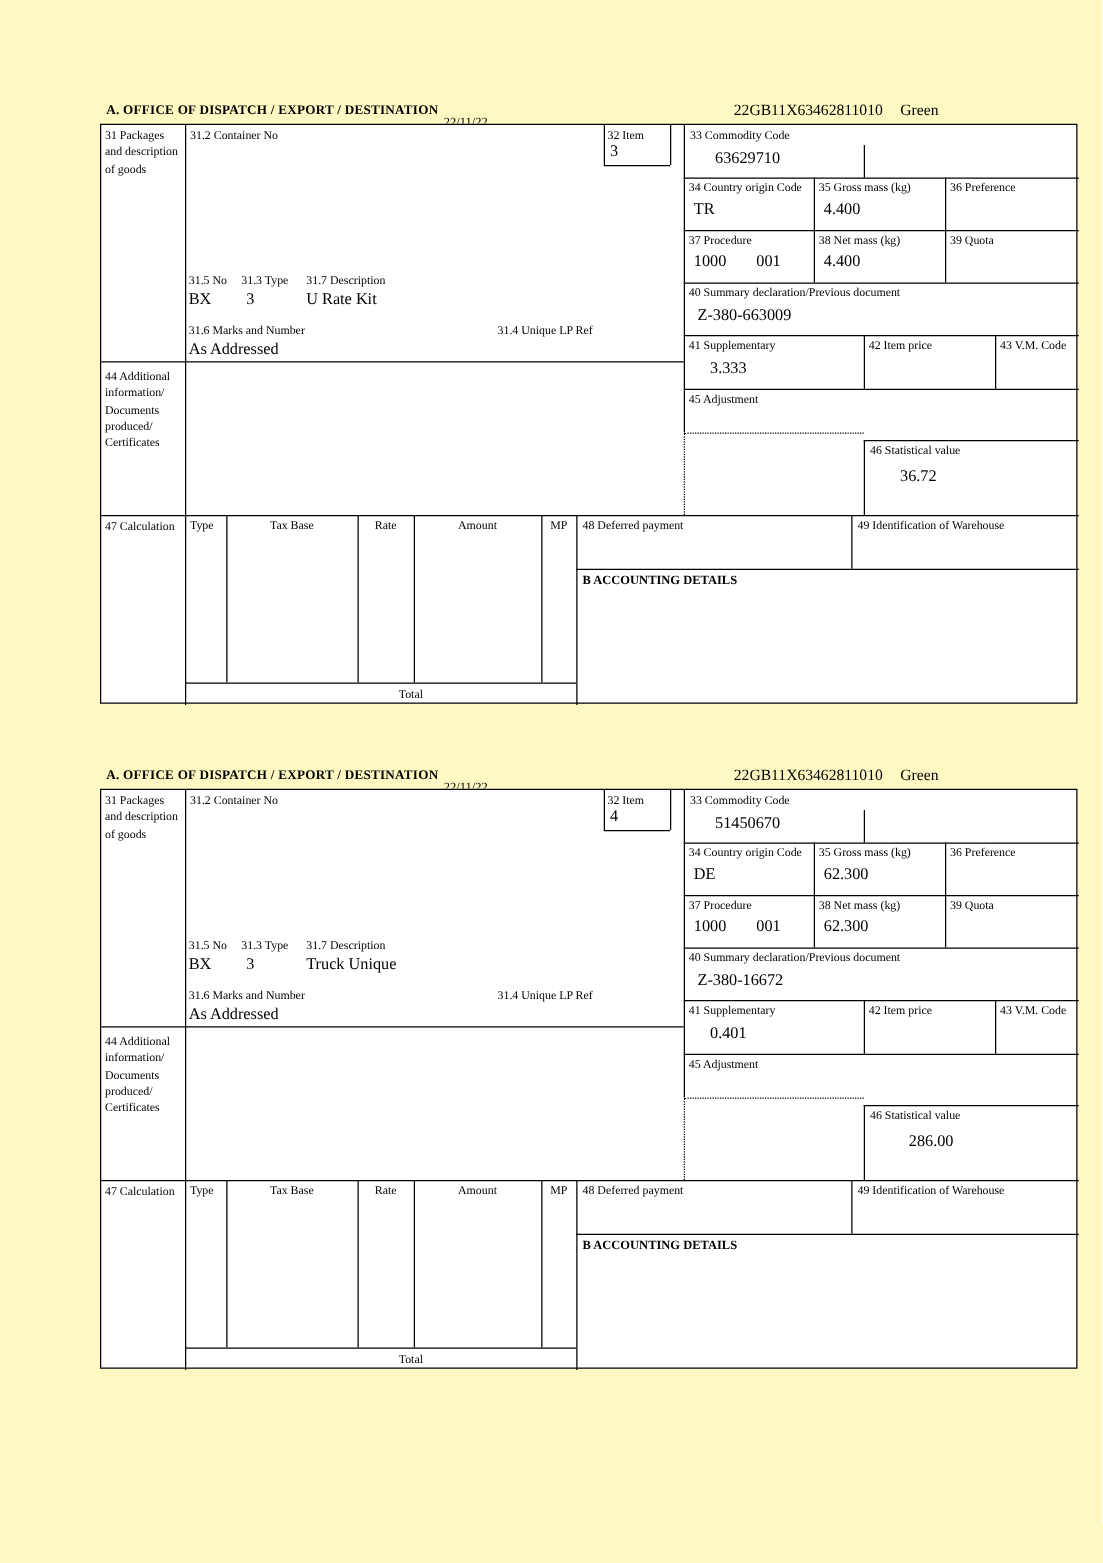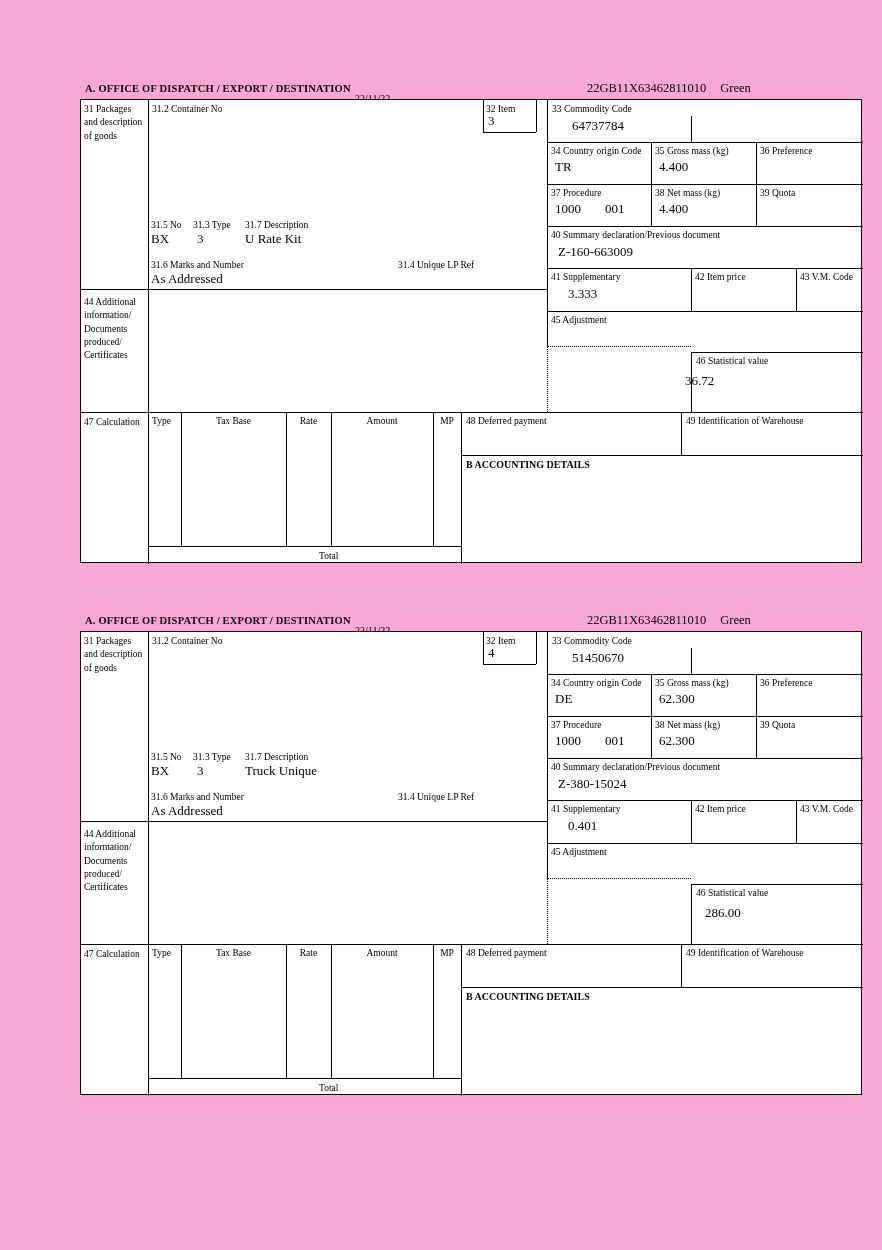--- a/index.html
+++ b/index.html
@@ -1,18 +1,18 @@
 <!DOCTYPE html>
 <html><head>
 <meta charset="utf-8">
 <style>
   *{margin:0;padding:0;box-sizing:border-box}
   html,body{background:#fff}
   body{font-family:"Liberation Serif","DejaVu Serif",serif;color:#000}
-  .page{position:relative;width:882px;height:1250px;background:#f9a8d4;overflow:hidden}
+  .page{position:relative;width:882px;height:1250px;background:#fef9c3;overflow:hidden}
   .decl-section{position:absolute;left:80px;width:782px;height:484px}
   .decl-section:nth-of-type(1){top:80px}
   .decl-section:nth-of-type(2){top:612px}
   .sec-header{position:relative;height:19px}
   .hdr-office{position:absolute;left:5px;top:3px;font-weight:bold;font-size:10.5px;letter-spacing:.2px;white-space:nowrap}
   .hdr-date{position:absolute;left:275px;top:13px;font-size:10px;white-space:nowrap}
   .hdr-ref{position:absolute;left:507px;top:1px;font-size:12.5px;white-space:nowrap}
   .hdr-status{margin-left:14px}
   .form-box{position:relative;width:782px;height:464px;border:1px solid #000;background:#fff}
   .vl{position:absolute;width:0;border-left:1px solid #000}
@@ -79,41 +79,41 @@
     <div class="L" style="left:112px;top:119px">31.3 Type</div>
     <div class="L" style="left:164px;top:119px">31.7 Description</div>
     <div class="V" style="left:70px;top:131px">BX</div>
     <div class="V" style="left:116px;top:131px">3</div>
     <div class="V" style="left:164px;top:131px">U Rate Kit</div>
     <div class="L" style="left:70px;top:159px">31.6 Marks and Number</div>
     <div class="L" style="left:317px;top:159px">31.4 Unique LP Ref</div>
     <div class="V" style="left:70px;top:171px">As Addressed</div>
 
     <div class="L" style="left:471px;top:3px">33 Commodity Code</div>
-    <div class="V" style="left:491px;top:18px">64737784</div>
+    <div class="V" style="left:491px;top:18px">63629710</div>
     <div class="L" style="left:470px;top:45px">34 Country origin Code</div>
     <div class="V" style="left:474px;top:59px">TR</div>
     <div class="L" style="left:574px;top:45px">35 Gross mass (kg)</div>
     <div class="V" style="left:578px;top:59px">4.400</div>
     <div class="L" style="left:679px;top:45px">36 Preference</div>
     <div class="L" style="left:470px;top:87px">37 Procedure</div>
     <div class="V" style="left:474px;top:101px">1000</div>
     <div class="V" style="left:524px;top:101px">001</div>
     <div class="L" style="left:574px;top:87px">38 Net mass (kg)</div>
     <div class="V" style="left:578px;top:101px">4.400</div>
     <div class="L" style="left:679px;top:87px">39 Quota</div>
     <div class="L" style="left:470px;top:129px">40 Summary declaration/Previous document</div>
-    <div class="V" style="left:477px;top:144px">Z-160-663009</div>
+    <div class="V" style="left:477px;top:144px">Z-380-663009</div>
     <div class="L" style="left:470px;top:171px">41 Supplementary</div>
     <div class="V" style="left:487px;top:186px">3.333</div>
     <div class="L" style="left:614px;top:171px">42 Item price</div>
     <div class="L" style="left:719px;top:171px">43 V.M. Code</div>
     <div class="L" style="left:470px;top:214px">45 Adjustment</div>
     <div class="L" style="left:615px;top:255px">46 Statistical value</div>
-    <div class="V" style="left:604px;top:273px">36.72</div>
+    <div class="V" style="left:639px;top:273px">36.72</div>
 
     <div class="L" style="left:71px;top:315px">Type</div>
     <div class="L c" style="left:100px;top:315px;width:105px">Tax Base</div>
     <div class="L c" style="left:205px;top:315px;width:45px">Rate</div>
     <div class="L c" style="left:250px;top:315px;width:102px">Amount</div>
     <div class="L c" style="left:352px;top:315px;width:28px">MP</div>
     <div class="L" style="left:238px;top:450px">Total</div>
     <div class="L" style="left:385px;top:315px">48 Deferred payment</div>
     <div class="L" style="left:605px;top:315px">49 Identification of Warehouse</div>
     <div class="L b" style="left:385px;top:358px">B ACCOUNTING DETAILS</div>
@@ -184,28 +184,28 @@
     <div class="L" style="left:574px;top:45px">35 Gross mass (kg)</div>
     <div class="V" style="left:578px;top:59px">62.300</div>
     <div class="L" style="left:679px;top:45px">36 Preference</div>
     <div class="L" style="left:470px;top:87px">37 Procedure</div>
     <div class="V" style="left:474px;top:101px">1000</div>
     <div class="V" style="left:524px;top:101px">001</div>
     <div class="L" style="left:574px;top:87px">38 Net mass (kg)</div>
     <div class="V" style="left:578px;top:101px">62.300</div>
     <div class="L" style="left:679px;top:87px">39 Quota</div>
     <div class="L" style="left:470px;top:129px">40 Summary declaration/Previous document</div>
-    <div class="V" style="left:477px;top:144px">Z-380-15024</div>
+    <div class="V" style="left:477px;top:144px">Z-380-16672</div>
     <div class="L" style="left:470px;top:171px">41 Supplementary</div>
     <div class="V" style="left:487px;top:186px">0.401</div>
     <div class="L" style="left:614px;top:171px">42 Item price</div>
     <div class="L" style="left:719px;top:171px">43 V.M. Code</div>
     <div class="L" style="left:470px;top:214px">45 Adjustment</div>
     <div class="L" style="left:615px;top:255px">46 Statistical value</div>
-    <div class="V" style="left:624px;top:273px">286.00</div>
+    <div class="V" style="left:646px;top:273px">286.00</div>
 
     <div class="L" style="left:71px;top:315px">Type</div>
     <div class="L c" style="left:100px;top:315px;width:105px">Tax Base</div>
     <div class="L c" style="left:205px;top:315px;width:45px">Rate</div>
     <div class="L c" style="left:250px;top:315px;width:102px">Amount</div>
     <div class="L c" style="left:352px;top:315px;width:28px">MP</div>
     <div class="L" style="left:238px;top:450px">Total</div>
     <div class="L" style="left:385px;top:315px">48 Deferred payment</div>
     <div class="L" style="left:605px;top:315px">49 Identification of Warehouse</div>
     <div class="L b" style="left:385px;top:358px">B ACCOUNTING DETAILS</div>

